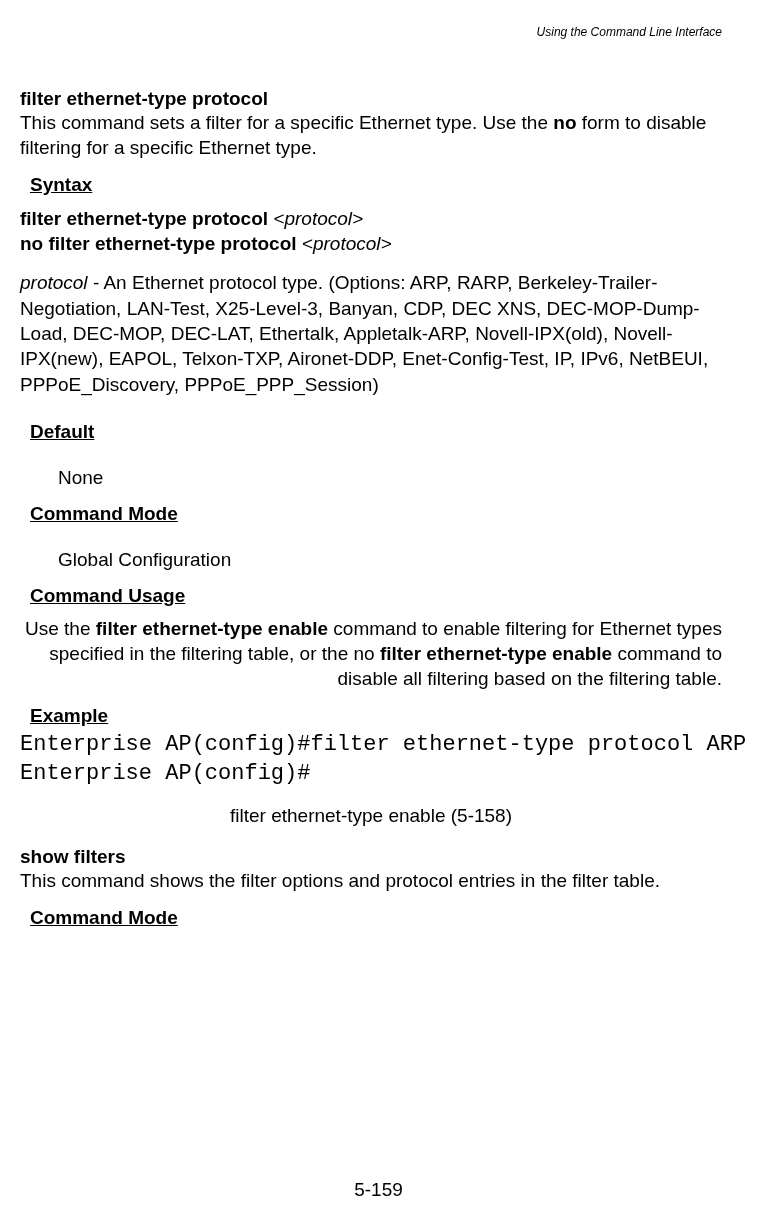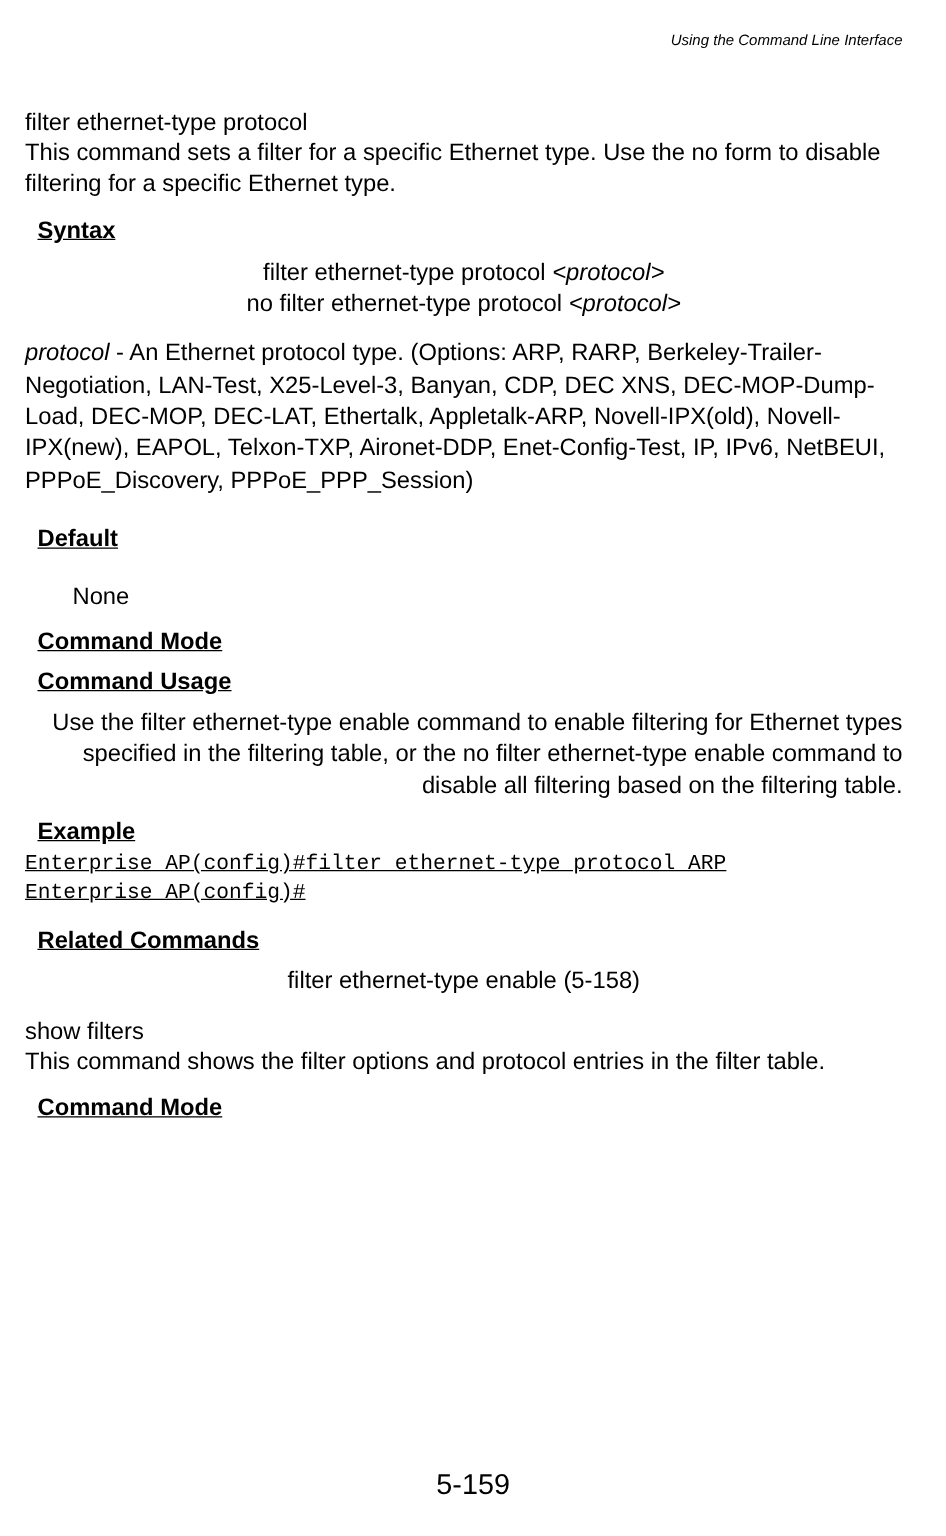--- a/index.html
+++ b/index.html
@@ -38,52 +38,50 @@
   .indent-1 {
     margin-left: 38px;
     margin-top: 24px;
   }
   .indent-2 {
     margin-left: 56px;
   }
   .syntax-block {
     margin: 0 0 14px 0;
     line-height: 1.32;
-    text-align: center;
   }
   .italic { font-style: italic; }
-  .bold { font-weight: normal; }
+  .bold { font-weight: bold; }
   .protocol-desc {
     margin: 0 0 24px 0;
     line-height: 1.34;
   }
   .usage-block {
     margin: 0 0 14px 0;
     line-height: 1.30;
     text-align: right;
   }
   pre.example-code {
     font-family: "Courier New", monospace;
-    font-size: 17px;
+    font-size: 22px;
     margin: 2px 0 16px 0;
     line-height: 1.30;
     white-space: pre;
-    text-decoration: underline;
   }
   .related {
     margin: 0 0 18px 0;
     text-align: center;
   }
   .page-number {
     position: absolute;
     bottom: 28px;
     left: 0;
     width: 100%;
     text-align: center;
-    font-size: 23px;
+    font-size: 19px;
   }
   .gap-md { margin-bottom: 14px; }
 </style>
 </head>
 <body>
 
 <div class="page">
 
   <div class="running-header">Using the Command Line Interface</div>
 
@@ -100,31 +98,31 @@
   </p>
 
   <p class="protocol-desc indent-2">
     <span class="italic">protocol</span><span> - An Ethernet protocol type. (Options: ARP, RARP, Berkeley-Trailer-Negotiation, LAN-Test, X25-Level-3, Banyan, CDP, DEC XNS, DEC-MOP-Dump-Load, DEC-MOP, DEC-LAT, Ethertalk, Appletalk-ARP, Novell-IPX(old), Novell-IPX(new), EAPOL, Telxon-TXP, Aironet-DDP, Enet-Config-Test, IP, IPv6, NetBEUI, PPPoE_Discovery, PPPoE_PPP_Session)</span>
   </p>
 
   <p class="sub-heading">Default</p>
   <p class="indent-1 gap-md">None</p>
 
   <p class="sub-heading">Command Mode</p>
+  <p class="indent-1 gap-md">Global Configuration</p>
 
   <p class="sub-heading">Command Usage</p>
   <p class="usage-block indent-1">
     <span>Use the </span><span class="bold">filter ethernet-type enable</span><span> command to enable filtering for Ethernet types specified in the filtering table, or the no </span><span class="bold">filter ethernet-type enable</span><span> command to disable all filtering based on the filtering table.</span>
   </p>
 
   <p class="sub-heading" style="margin-bottom:4px;">Example</p>
   <pre class="example-code">Enterprise AP(config)#filter ethernet-type protocol ARP
 Enterprise AP(config)#</pre>
 
-  <p class="sub-heading">Related Commands</p>
   <p class="indent-1 related">filter ethernet-type enable (5-158)</p>
 
   <p class="body-text">
     <span class="bold">show filters</span><br>
     <span>This command shows the filter options and protocol entries in the filter table.</span>
   </p>
 
   <p class="sub-heading">Command Mode</p>
 
 </div>

